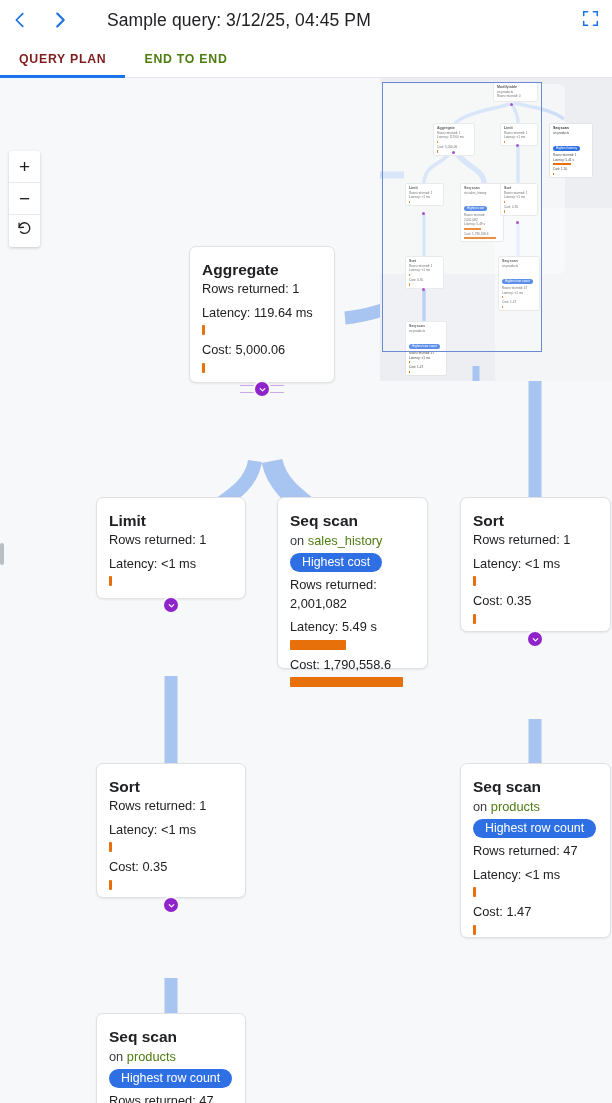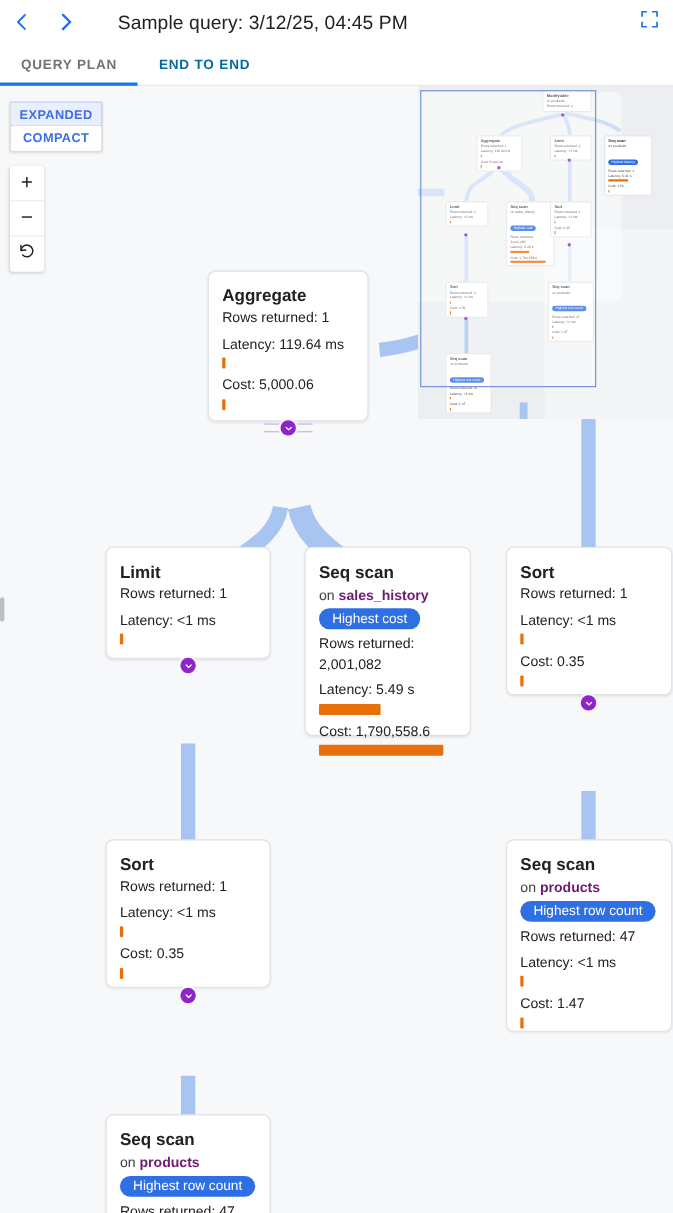--- a/index.html
+++ b/index.html
@@ -47,26 +47,26 @@
     width: 612px; height: 38px;
     background: #ffffff;
     border-bottom: 1px solid #e4e6e9;
     display: flex; align-items: stretch;
     z-index: 60;
   }
   .tab {
     display: flex; align-items: center; justify-content: center;
     font-size: 12.3px; font-weight: bold;
     letter-spacing: 0.75px;
-    color: #0369a1;
+    color: #4d7c0f;
     cursor: pointer;
     padding: 0 19px;
     position: relative;
   }
-  .tab.active { color: #737373; }
+  .tab.active { color: #7f1d1d; }
   .tab.active::after {
     content: "";
     position: absolute; left: 0; right: 0; bottom: -1px;
     height: 3px; background: #1a73e8;
   }
 
   
   #canvas {
     position: absolute; top: 78px; left: 0;
     width: 612px; height: 1025px;
@@ -167,21 +167,21 @@
     z-index: 20;
   }
   .node-title {
     font-size: 15.5px; font-weight: bold;
     color: #202124; line-height: 19px;
     margin-bottom: 2px;
   }
   .node-on {
     font-size: 12.8px; color: #3c4043; line-height: 17px;
   }
-  .node-on b { font-weight: bold; color: #701a75; }
+  .node-on b { font-weight: normal; color: #4d7c0f; }
   .node-badge {
     display: inline-block;
     background: #2f6fe4; color: #fff;
     font-size: 12.4px; line-height: 19px;
     border-radius: 11px;
     padding: 0 12px;
     margin: 4px 0 3px 0;
     cursor: pointer;
   }
   .node-row {
@@ -385,24 +385,20 @@
     <div class="node-title">Seq scan</div>
     <div class="node-on">
       <span>on </span><b>products</b>
     </div>
     <div class="node-badge">Highest row count</div>
     <div class="node-row tight">Rows returned: 47</div>
   </div>
 
   <div id="left-nub"></div>
 
-  <div id="mode-toggle">
-    <div class="mode-btn selected">EXPANDED</div>
-    <div class="mode-btn">COMPACT</div>
-  </div>
 
   <div id="zoom-controls">
     <div class="zoom-btn">+</div>
     <div class="zoom-btn">−</div>
     <div class="zoom-btn">
       <span>
         <svg width="17" height="17" viewBox="0 0 24 24">
           <path d="M4.5 10.5 A7.5 7.5 0 1 1 6.5 16.6" fill="none" stroke="#222" stroke-width="1.9" stroke-linecap="round"></path>
           <path d="M4.3 4.6 L4.5 10.8 L10.5 10.2" fill="none" stroke="#222" stroke-width="1.9" stroke-linecap="round" stroke-linejoin="round"></path>
         </svg>

